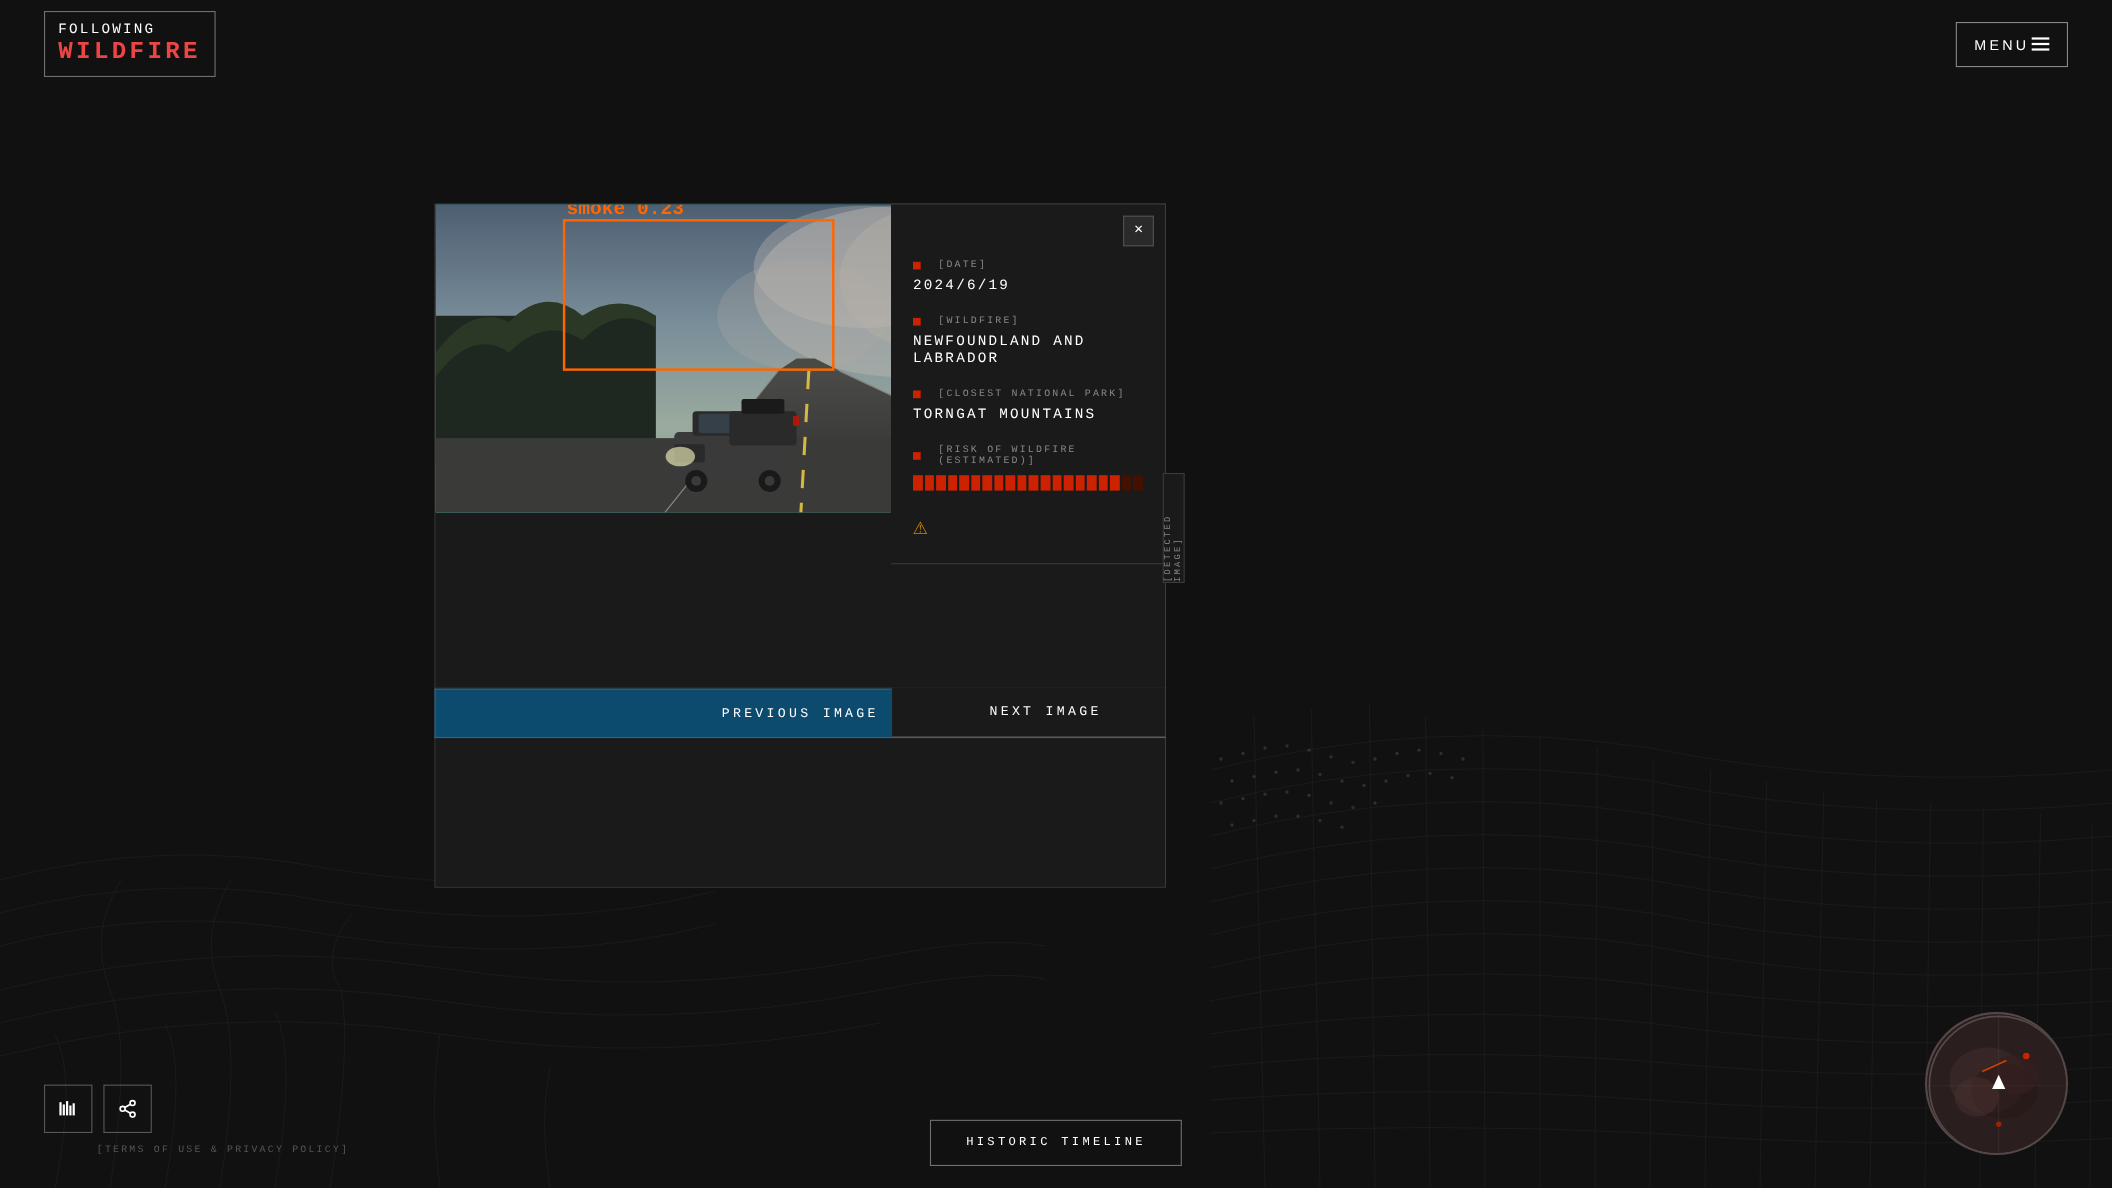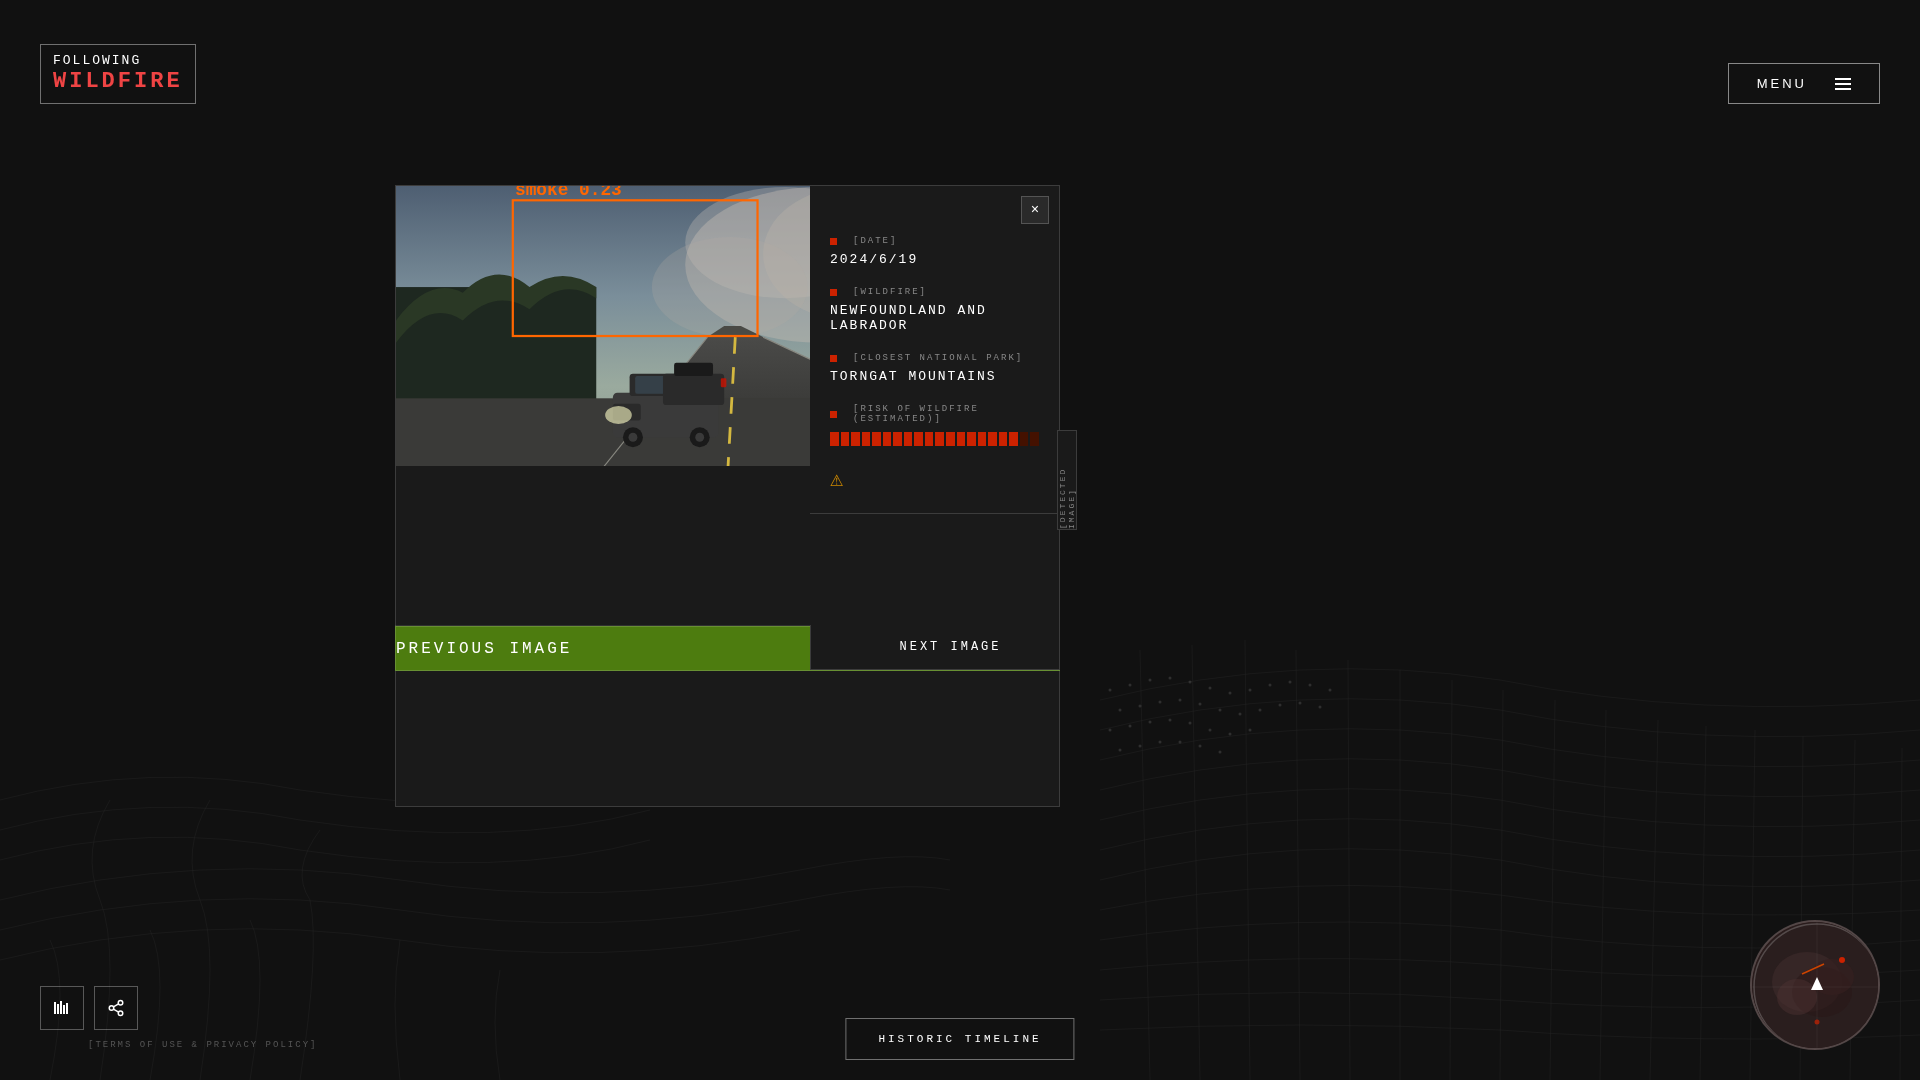--- a/index.html
+++ b/index.html
@@ -29,25 +29,24 @@
     }
 
     
     .header {
       position: absolute;
       top: 0;
       left: 0;
       right: 0;
       height: 80px;
       display: flex;
-      align-items: flex-end;
+      align-items: center;
       justify-content: space-between;
       padding: 0 40px;
       z-index: 10;
-      margin-top: 24px;
     }
 
     .logo {
       display: flex;
       flex-direction: column;
       border: 1px solid rgba(255,255,255,0.4);
       padding: 8px 12px;
       line-height: 1.2;
     }
 
@@ -70,28 +69,28 @@
       border: 1px solid rgba(255,255,255,0.4);
       padding: 12px 24px;
       font-size: 12px;
       letter-spacing: 2px;
       color: #ffffff;
     }
 
     .menu-btn {
       background: transparent;
       border: 1px solid rgba(255,255,255,0.5);
-      padding: 12px 28px;
+      padding: 12px 16px;
       font-size: 13px;
       letter-spacing: 3px;
       color: #ffffff;
       cursor: pointer;
       display: flex;
       align-items: center;
-      gap: 28px;
+      gap: 2px;
     }
 
     .menu-icon {
       display: flex;
       flex-direction: column;
       gap: 3px;
     }
 
     .menu-icon span {
       display: block;
@@ -207,30 +206,30 @@
       left: 395px;
       width: 665px;
       display: flex;
       z-index: 20;
       border-top: 1px solid rgba(255,255,255,0.1);
     }
 
     .nav-btn {
       flex: 1;
       height: 45px;
-      background: #4d7c0f;
+      background: #0c4a6e;
       border: 1px solid rgba(255,255,255,0.15);
       color: #ffffff;
       font-family: 'Courier New', Courier, monospace;
-      font-size: 16px;
+      font-size: 12px;
       letter-spacing: 3px;
       cursor: pointer;
       display: flex;
       align-items: center;
-      justify-content: flex-start;
+      justify-content: center;
     }
 
     .nav-btn:first-child {
       border-right: 1px solid rgba(255,255,255,0.2);
     }
 
     
     .detected-tab {
       position: absolute;
       top: 430px;

